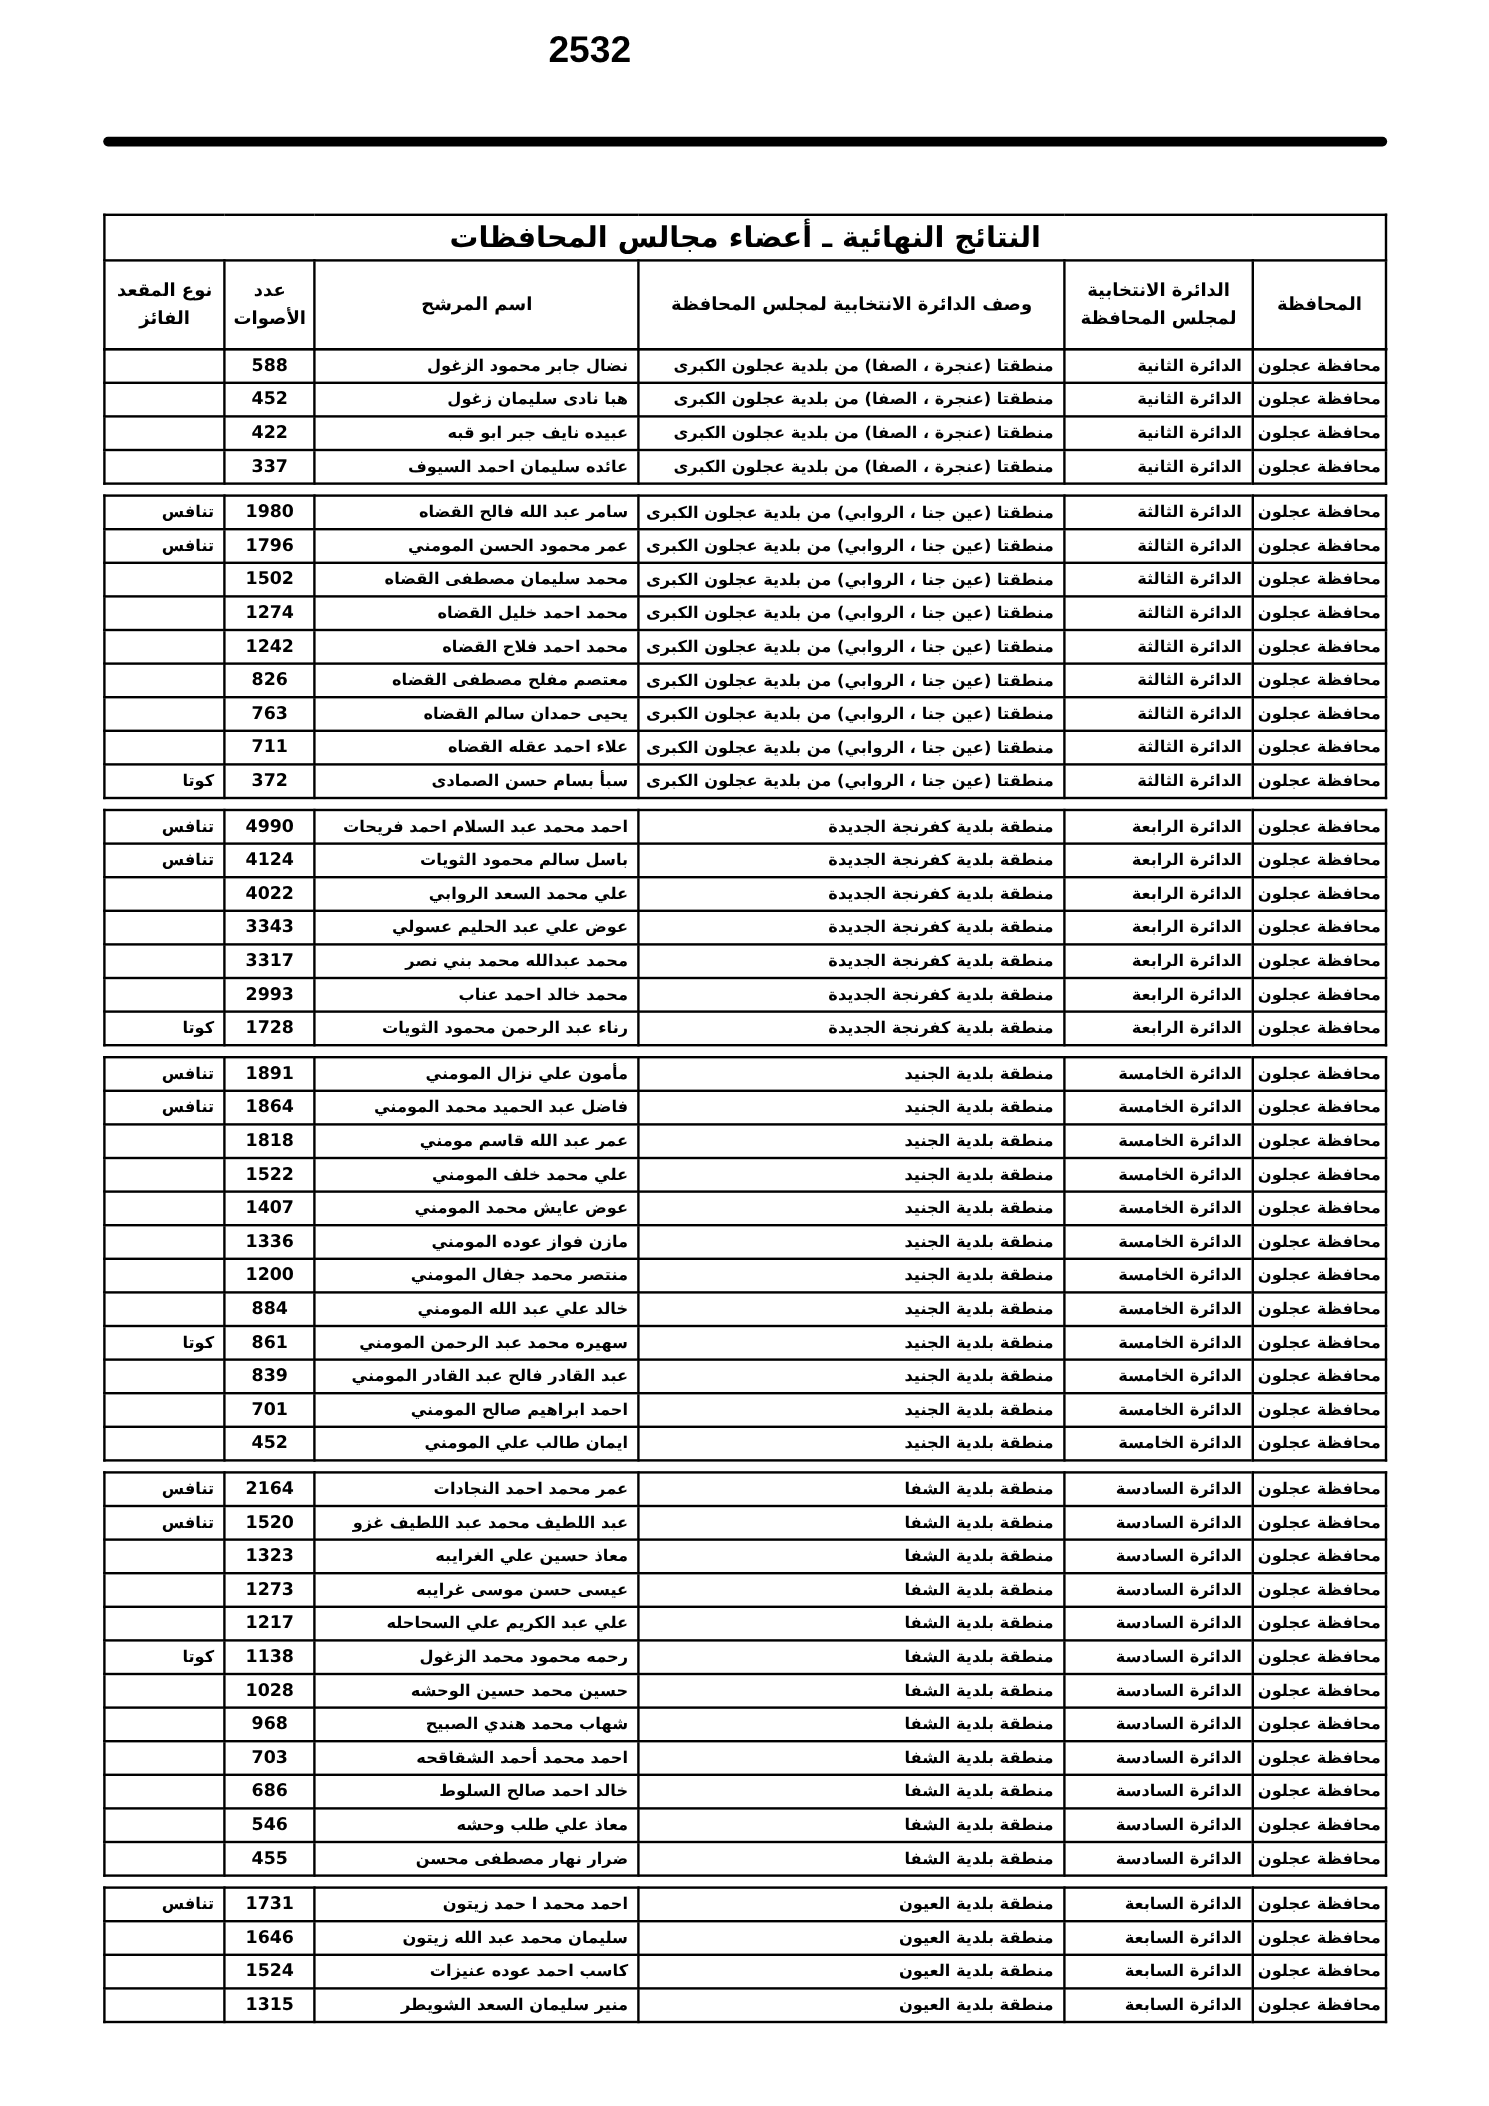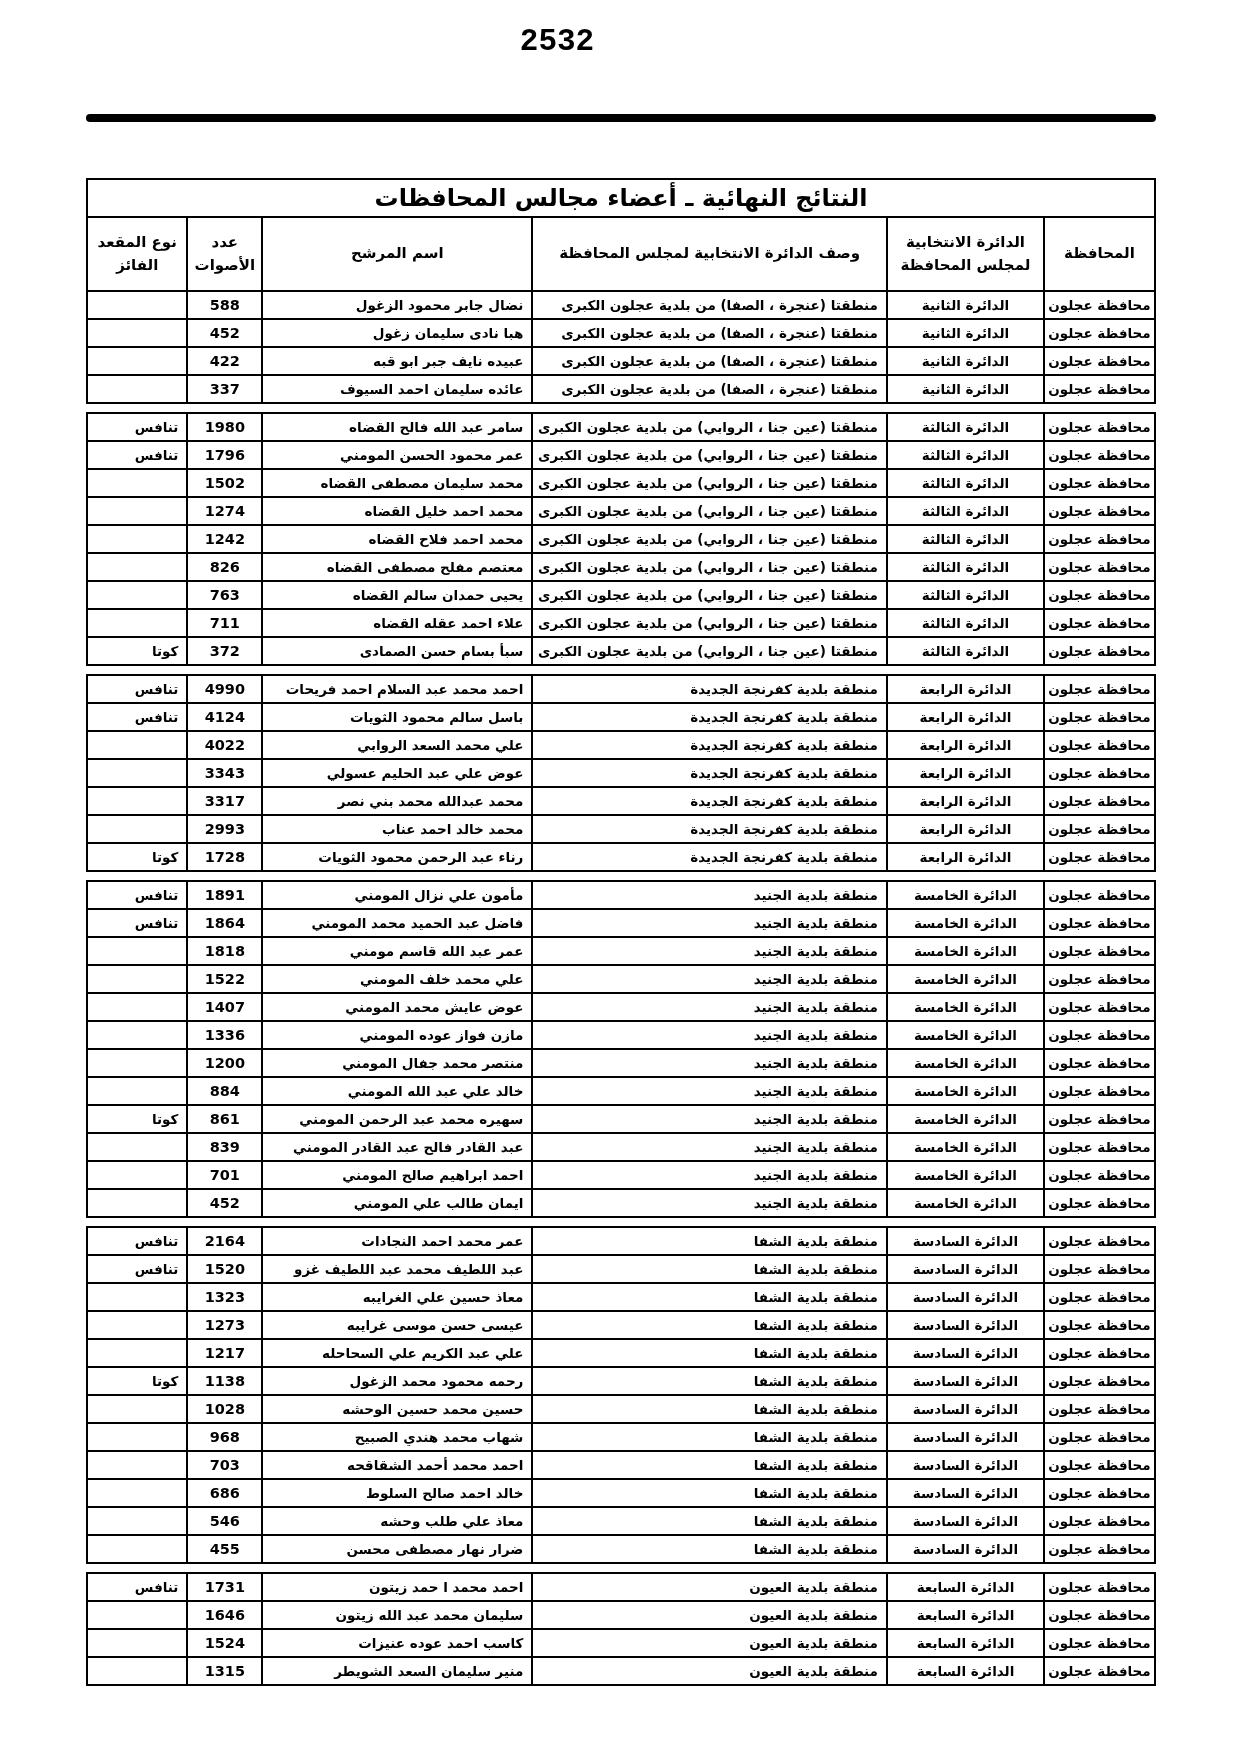--- a/index.html
+++ b/index.html
@@ -1,33 +1,33 @@
 <!DOCTYPE html>
 <html lang="ar"><head>
 <meta charset="utf-8">
 <style>
   html,body{margin:0;padding:0;background:#fff;}
   .page{position:relative;width:1241px;height:1755px;background:#ffffff;overflow:hidden;
         font-family:"DejaVu Sans",sans-serif;font-weight:bold;color:#000;}
-  .page-number{position:absolute;top:24px;left:457px;width:200px;text-align:center;
-        font-family:Liberation Mono, monospace;font-size:31px;font-weight:bold;}
+  .page-number{position:absolute;top:24px;left:457px;width:200px;text-align:left;
+        font-family:Liberation Sans, sans-serif;font-size:31px;font-weight:bold;}
   .rule{position:absolute;left:86px;width:1070px;top:114px;height:8px;background:#000;border-radius:4px;}
   .oval{position:absolute;left:450px;top:76px;width:214px;height:82px;background:#fff;
         border:5px solid #000;border-radius:50%;display:flex;align-items:center;justify-content:center;
         font-size:20px;z-index:2;}
   .table-area{position:absolute;left:86px;top:178px;width:1070px;direction:rtl;}
   table{width:100%;border-collapse:collapse;table-layout:fixed;}
   td,th{border:2px solid #000;overflow:hidden;}
   th.title{height:36px;font-size:24px;text-align:center;padding:0;}
   tr.cols th{height:72px;font-size:15px;text-align:center;line-height:1.55;padding:0 3px;}
   .group{margin-top:8px;}
   .group.first{margin-top:-2px;}
   .group td{height:26px;font-size:13.5px;padding:0 8px;white-space:nowrap;}
   .c-gov{text-align:center;padding:0 2px !important;}
-  .c-dist{text-align:center;}
+  .c-dist{}
   .c-desc{text-align:right;}
   .c-cand{text-align:right;}
   .c-votes{text-align:center;font-size:14.5px !important;}
   .c-seat{}
   col.w-gov{width:10.4%;} col.w-dist{width:14.7%;} col.w-desc{width:33.2%;}
   col.w-cand{width:25.3%;} col.w-votes{width:7.0%;} col.w-seat{width:9.4%;}
 </style>
 </head>
 <body>
 

